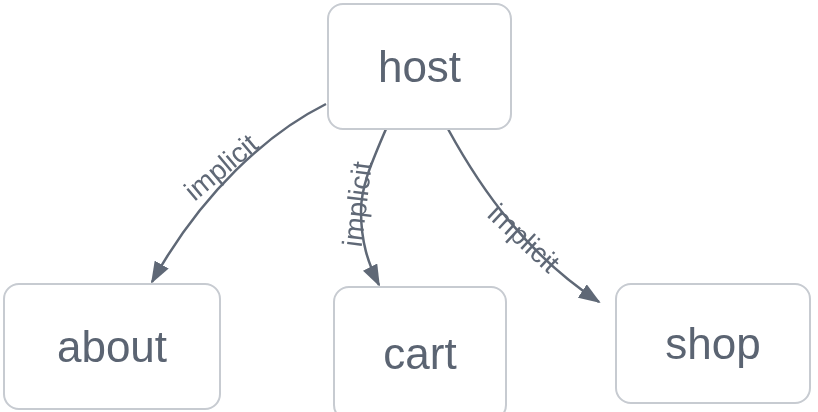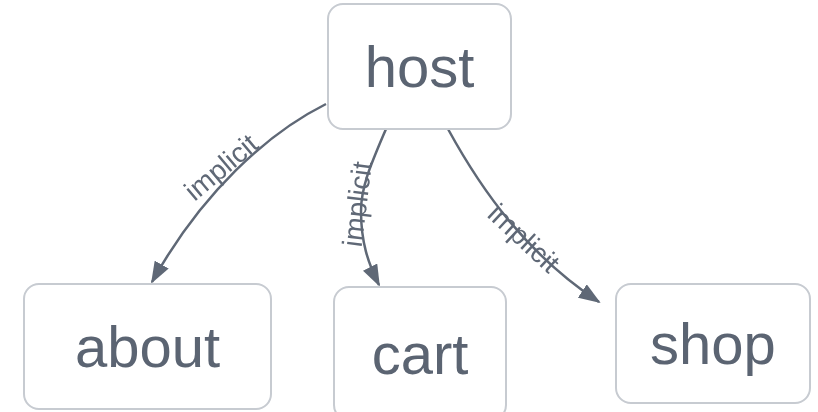--- a/index.html
+++ b/index.html
@@ -35,26 +35,26 @@
   .node {
     position: absolute;
     box-sizing: border-box;
     background: #ffffff;
     border: 2px solid #c7cbd1;
     border-radius: 16px;
     display: flex;
     align-items: center;
     justify-content: center;
     color: #5b6472;
-    font-size: 58px;
+    font-size: 44px;
     line-height: 1;
     cursor: pointer;
   }
   .node-host  { left: 327px; top: 3px;   width: 185px; height: 127px; }
-  .node-about { left: 3px;   top: 283px; width: 249px; height: 127px; margin-left: 20px; }
+  .node-about { left: 3px;   top: 283px; width: 218px; height: 127px; }
   .node-cart  { left: 333px; top: 286px; width: 174px; height: 135px; }
   .node-shop  { left: 615px; top: 283px; width: 196px; height: 121px; }
 </style>
 </head>
 <body>
 
 <div class="canvas">
 
   <svg class="edges-layer" viewBox="0 0 818 412" xmlns="http://www.w3.org/2000/svg">
     <defs>

